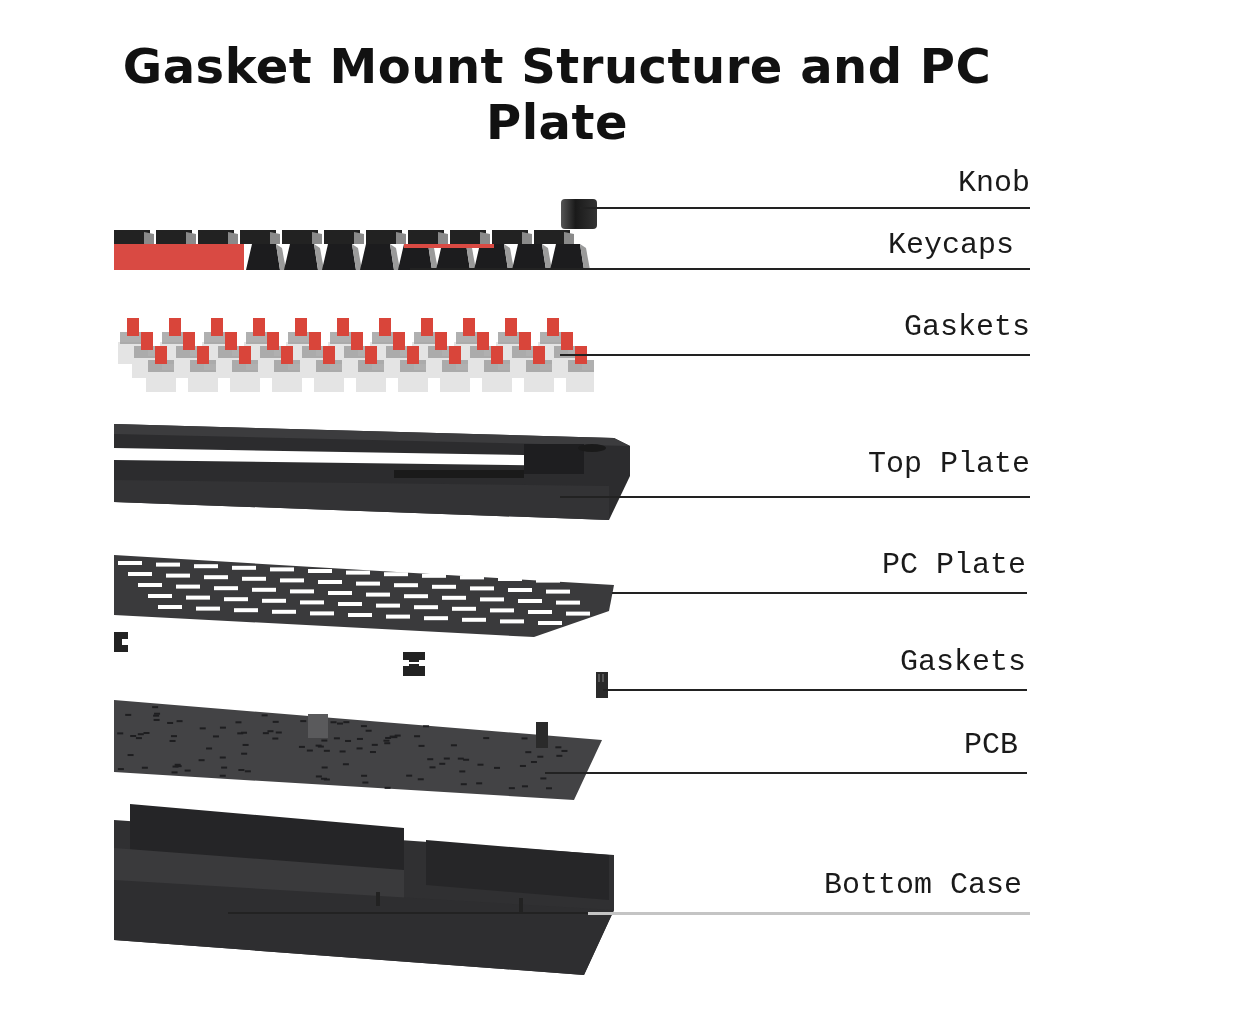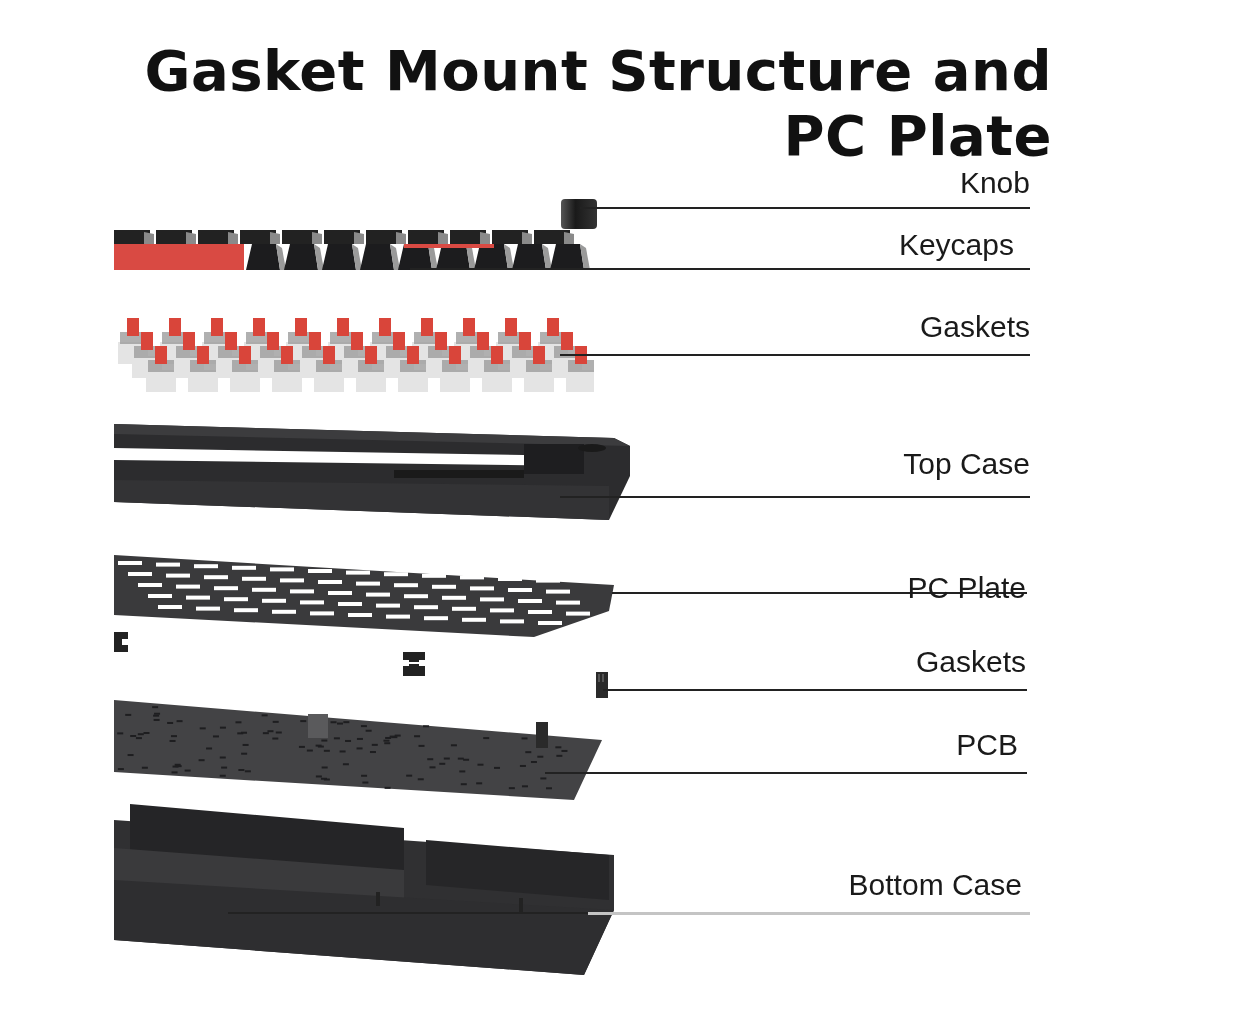--- a/index.html
+++ b/index.html
@@ -1,18 +1,18 @@
 <!DOCTYPE html>
 <html><head>
 <meta charset="utf-8">
 <style>
   html, body { margin: 0; padding: 0; background: #ffffff; }
   body { width: 1252px; height: 1024px; position: relative; overflow: hidden; font-family: "DejaVu Sans", sans-serif; }
-  .title { position: absolute; left: 0; width: 1052px; top: 38px; text-align: right; font-size: 56px; font-weight: bold; color: #111; letter-spacing: 0.5px; padding-left: 62px; box-sizing: border-box; }
-  .label { position: absolute; font-size: 30px; color: #1a1a1a; font-family: Liberation Sans, sans-serif; font-weight: normal; white-space: nowrap; text-align: right; }
+  .title { position: absolute; left: 0; width: 1052px; top: 38px; text-align: center; font-size: 48px; font-weight: bold; color: #111; letter-spacing: 0.5px; padding-left: 62px; box-sizing: border-box; }
+  .label { position: absolute; font-size: 30px; color: #1a1a1a; font-family: Liberation Mono, monospace; font-weight: normal; white-space: nowrap; text-align: right; }
   .leader { position: absolute; height: 2px; background: #222; }
   .part { position: absolute; }
   svg { display: block; }
 </style>
 </head>
 <body>
 
 <div class="title">Gasket Mount Structure and PC Plate</div>
 
 <div class="part" style="left:560px;top:198px;">
@@ -190,21 +190,21 @@
     <polygon points="0,4 500,18 516,26 516,56 495,100 0,82" fill="#2c2c2e"></polygon>
     <polygon points="0,4 500,18 516,26 0,14" fill="#3c3c3e"></polygon>
     <polygon points="0,28 470,36 470,46 0,40" fill="#ffffff"></polygon>
     <rect x="280" y="50" width="130" height="8" fill="#1a1a1a"></rect>
     <rect x="410" y="24" width="60" height="30" fill="#1e1e20"></rect>
     <ellipse cx="478" cy="28" rx="14" ry="4" fill="#1a1a1a"></ellipse>
     <polygon points="0,60 495,66 495,100 0,82" fill="#333335"></polygon>
   </svg>
 </div>
 <div class="leader" style="left:560px;top:496px;width:470px;"></div>
-<div class="label" style="right:222px;top:447px;">Top Case</div>
+<div class="label" style="right:222px;top:447px;">Top Plate</div>
 
 <div class="part" style="left:114px;top:555px;">
   <svg id="plate-svg" width="500" height="90">
       <polygon points="0,0 500,30 495,56 420,82 0,60" fill="#3a3a3c"></polygon>
       <rect x="4" y="6" width="24" height="4" fill="#ffffff"></rect>
       <rect x="42" y="7.6" width="24" height="4" fill="#ffffff"></rect>
       <rect x="80" y="9.2" width="24" height="4" fill="#ffffff"></rect>
       <rect x="118" y="10.8" width="24" height="4" fill="#ffffff"></rect>
       <rect x="156" y="12.4" width="24" height="4" fill="#ffffff"></rect>
       <rect x="194" y="14" width="24" height="4" fill="#ffffff"></rect>
@@ -257,21 +257,21 @@
       <rect x="196" y="56.4" width="24" height="4" fill="#ffffff"></rect>
       <rect x="234" y="58" width="24" height="4" fill="#ffffff"></rect>
       <rect x="272" y="59.6" width="24" height="4" fill="#ffffff"></rect>
       <rect x="310" y="61.2" width="24" height="4" fill="#ffffff"></rect>
       <rect x="348" y="62.8" width="24" height="4" fill="#ffffff"></rect>
       <rect x="386" y="64.4" width="24" height="4" fill="#ffffff"></rect>
       <rect x="424" y="66" width="24" height="4" fill="#ffffff"></rect>
     </svg>
 </div>
 <div class="leader" style="left:612px;top:592px;width:415px;"></div>
-<div class="label" style="right:226px;top:571px;margin-left:40px;">PC Plate</div>
+<div class="label" style="right:226px;top:548px;margin-left:40px;">PC Plate</div>
 
 <div class="part" style="left:114px;top:632px;">
     <svg width="14" height="20">
       <path d="M0 0H14V7H8V13H14V20H0Z" fill="#222"></path>
     </svg>
   </div>
 <div class="part" style="left:403px;top:652px;">
     <svg width="22" height="24">
       <path d="M0 0H22V8H16V10H6V8H0ZM0 14H6V12H16V14H22V24H0Z" fill="#222"></path>
     </svg>

